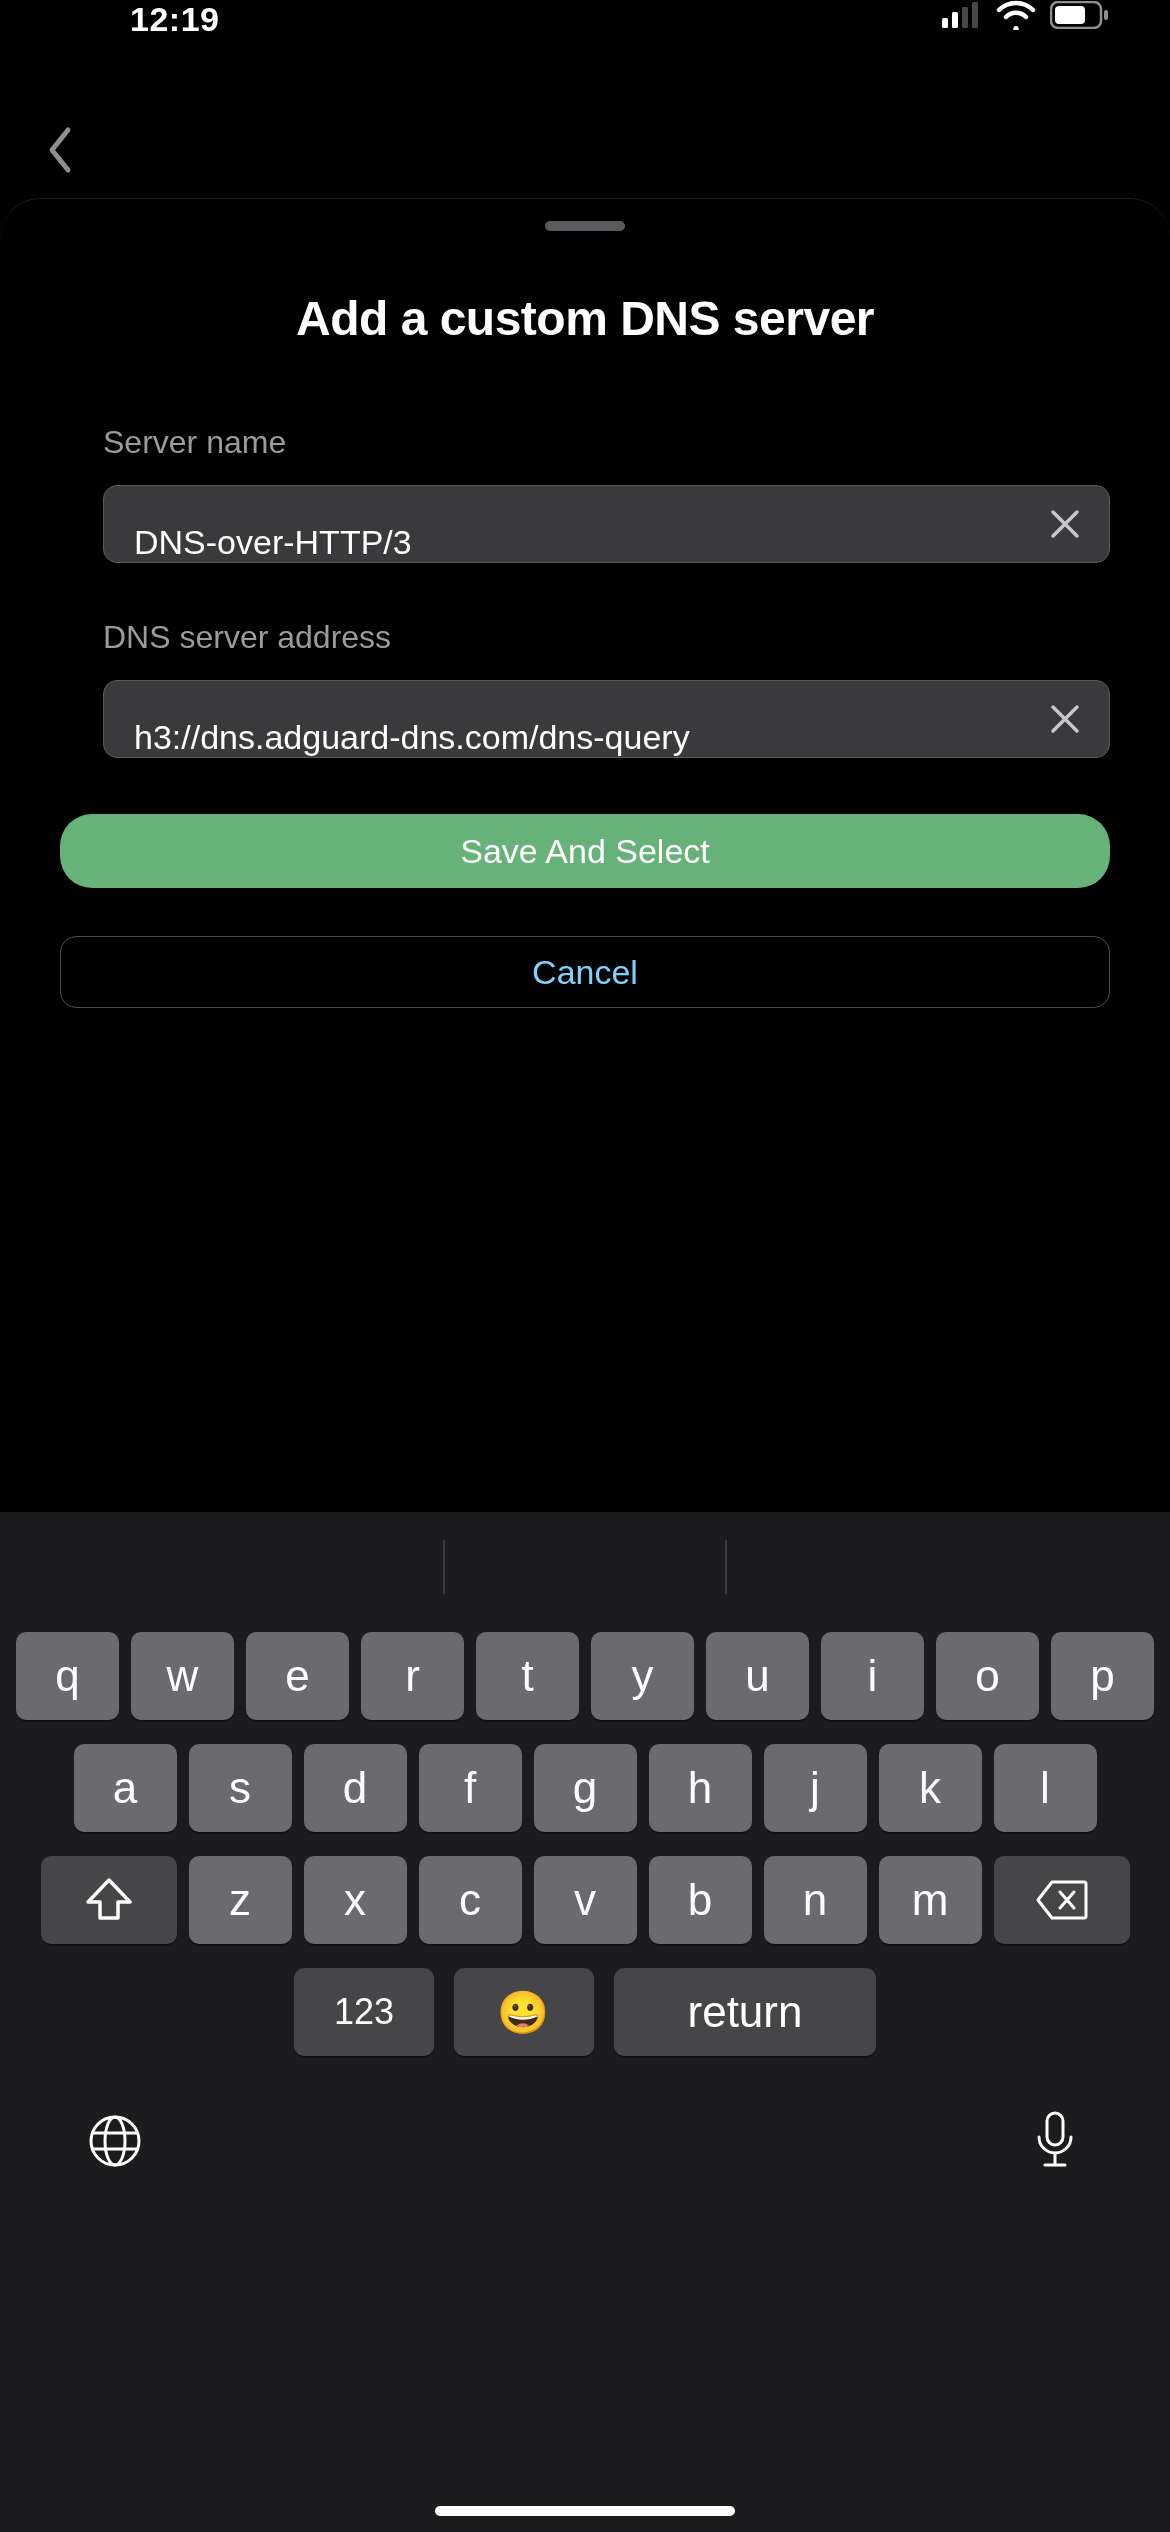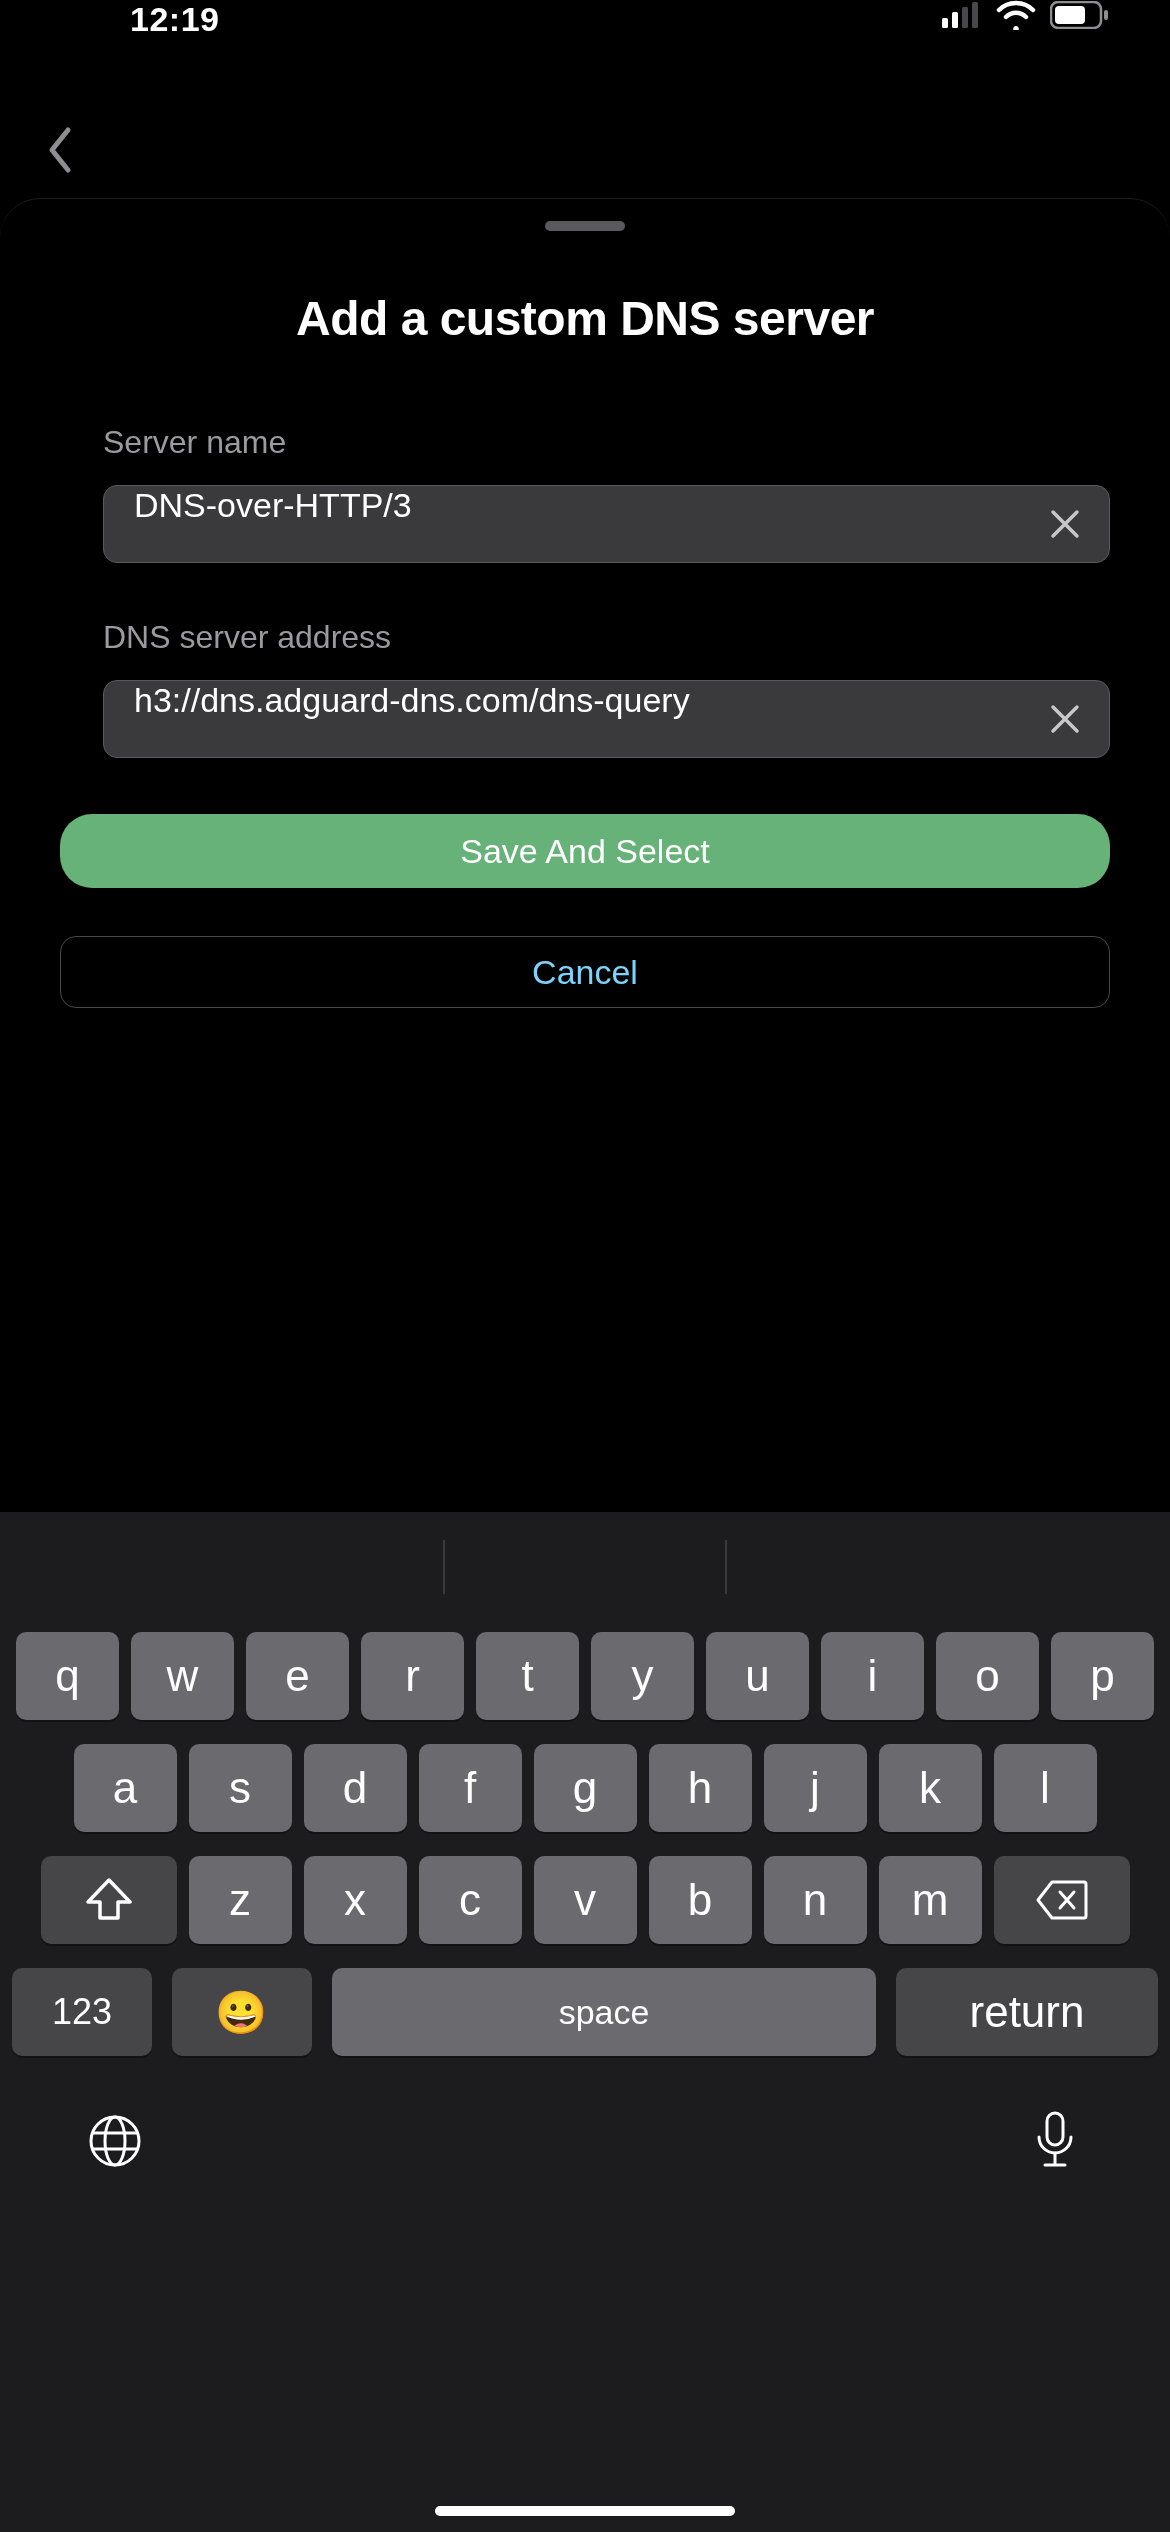--- a/index.html
+++ b/index.html
@@ -15,21 +15,21 @@
   .back-btn { width: 60px; height: 60px; display: flex; align-items: center; justify-content: center; color: #8e8e93; }
 
   
   .sheet { position: absolute; top: 198px; left: 0; right: 0; bottom: 0; background: #000; border-top-left-radius: 40px; border-top-right-radius: 40px; border-top: 1px solid #1c1c1e; }
   .grabber { width: 80px; height: 10px; background: #5a5a5e; border-radius: 5px; margin: 22px auto 0; }
   .sheet-title { text-align: center; font-size: 48px; font-weight: 700; margin-top: 60px; letter-spacing: -0.5px; }
 
   .form { padding: 0 60px; margin-top: 78px; }
   .field-group { margin-bottom: 56px; margin-left: 43px; }
   .field-label { color: #9a9a9f; font-size: 32px; font-weight: 400; margin-bottom: 24px; display: block; }
-  .input-wrap { position: relative; width: 100%; height: 78px; background: #3a3a3c; border: 1.5px solid #5a5a5e; border-radius: 14px; display: flex; align-items: flex-start; padding: 0 88px 0 30px; }
+  .input-wrap { position: relative; width: 100%; height: 78px; background: #3a3a3c; border: 1.5px solid #5a5a5e; border-radius: 14px; display: flex; align-items: flex-end; padding: 12px 88px 0 30px; }
   .text-input { background: transparent; border: none; outline: none; color: #fff; font-size: 34px; width: 100%; font-family: inherit; }
   .clear-btn { position: absolute; right: 22px; top: 50%; transform: translateY(-50%); width: 44px; height: 44px; display: flex; align-items: center; justify-content: center; color: #d1d1d6; }
 
   .primary-btn { width: 100%; height: 74px; background: #67b279; border: none; border-radius: 32px; color: #fff; font-size: 34px; font-weight: 500; margin-top: 0px; }
   .secondary-btn { width: 100%; height: 72px; background: transparent; border: 1.5px solid #48484a; border-radius: 16px; color: #7dd3fc; font-size: 34px; font-weight: 400; margin-top: 48px; }
 
   
   .keyboard { position: absolute; left: 0; right: 0; bottom: 0; height: 1020px; background: #1c1c1e; }
   .suggest-bar { height: 110px; display: flex; align-items: center; justify-content: center; }
   .suggest-sep { width: 2px; height: 54px; background: #3a3a3c; margin: 0 140px; }
@@ -171,21 +171,20 @@
           <path d="M16 2 L48 2 Q50 2 50 4 L50 36 Q50 38 48 38 L16 38 L2 20 Z" stroke="#fff" stroke-width="3" fill="none" stroke-linejoin="round"></path>
           <path d="M24 12 L38 28 M38 12 L24 28" stroke="#fff" stroke-width="3" stroke-linecap="round"></path>
         </svg>
       </div>
     </div>
     <div class="kb-row row4">
       <div class="key num">123</div>
       <div class="key emoji">
         <span>😀</span>
       </div>
-      <div class="key space">space</div>
       <div class="key return">return</div>
     </div>
   </div>
   <div class="kb-bottom">
     <div class="kb-globe">
       <svg width="56" height="56" viewBox="0 0 56 56">
         <circle cx="28" cy="28" r="24" stroke="#fff" stroke-width="3" fill="none"></circle>
         <ellipse cx="28" cy="28" rx="10" ry="24" stroke="#fff" stroke-width="3" fill="none"></ellipse>
         <path d="M6 20 L50 20 M6 36 L50 36" stroke="#fff" stroke-width="3"></path>
       </svg>

